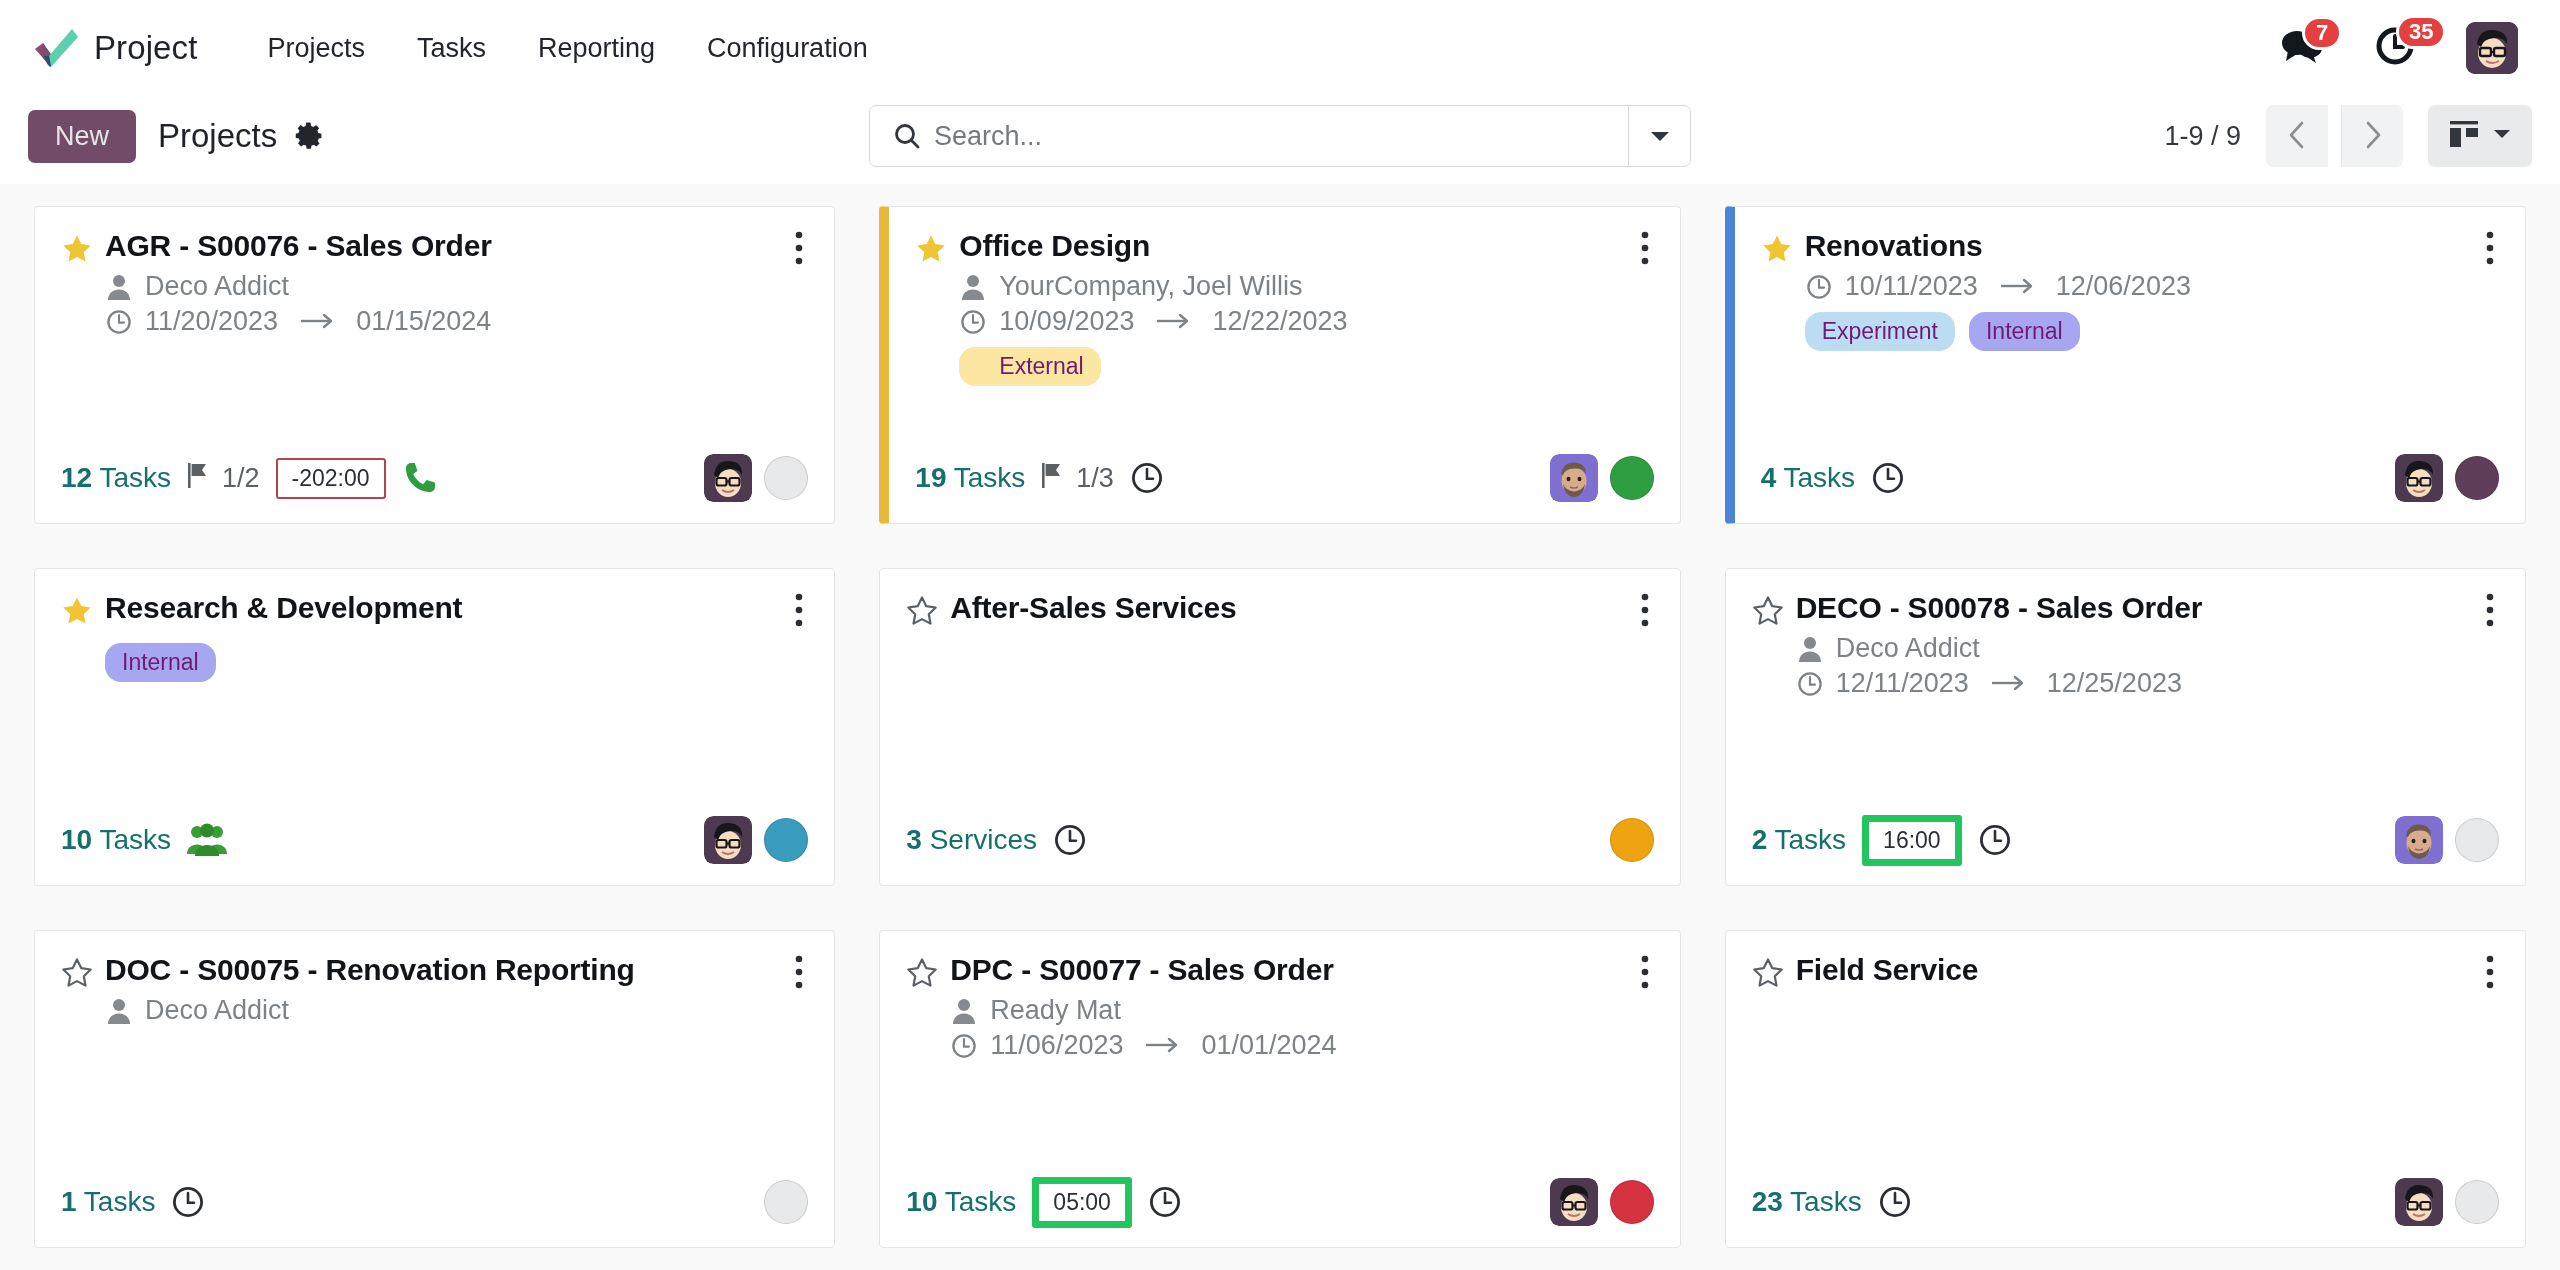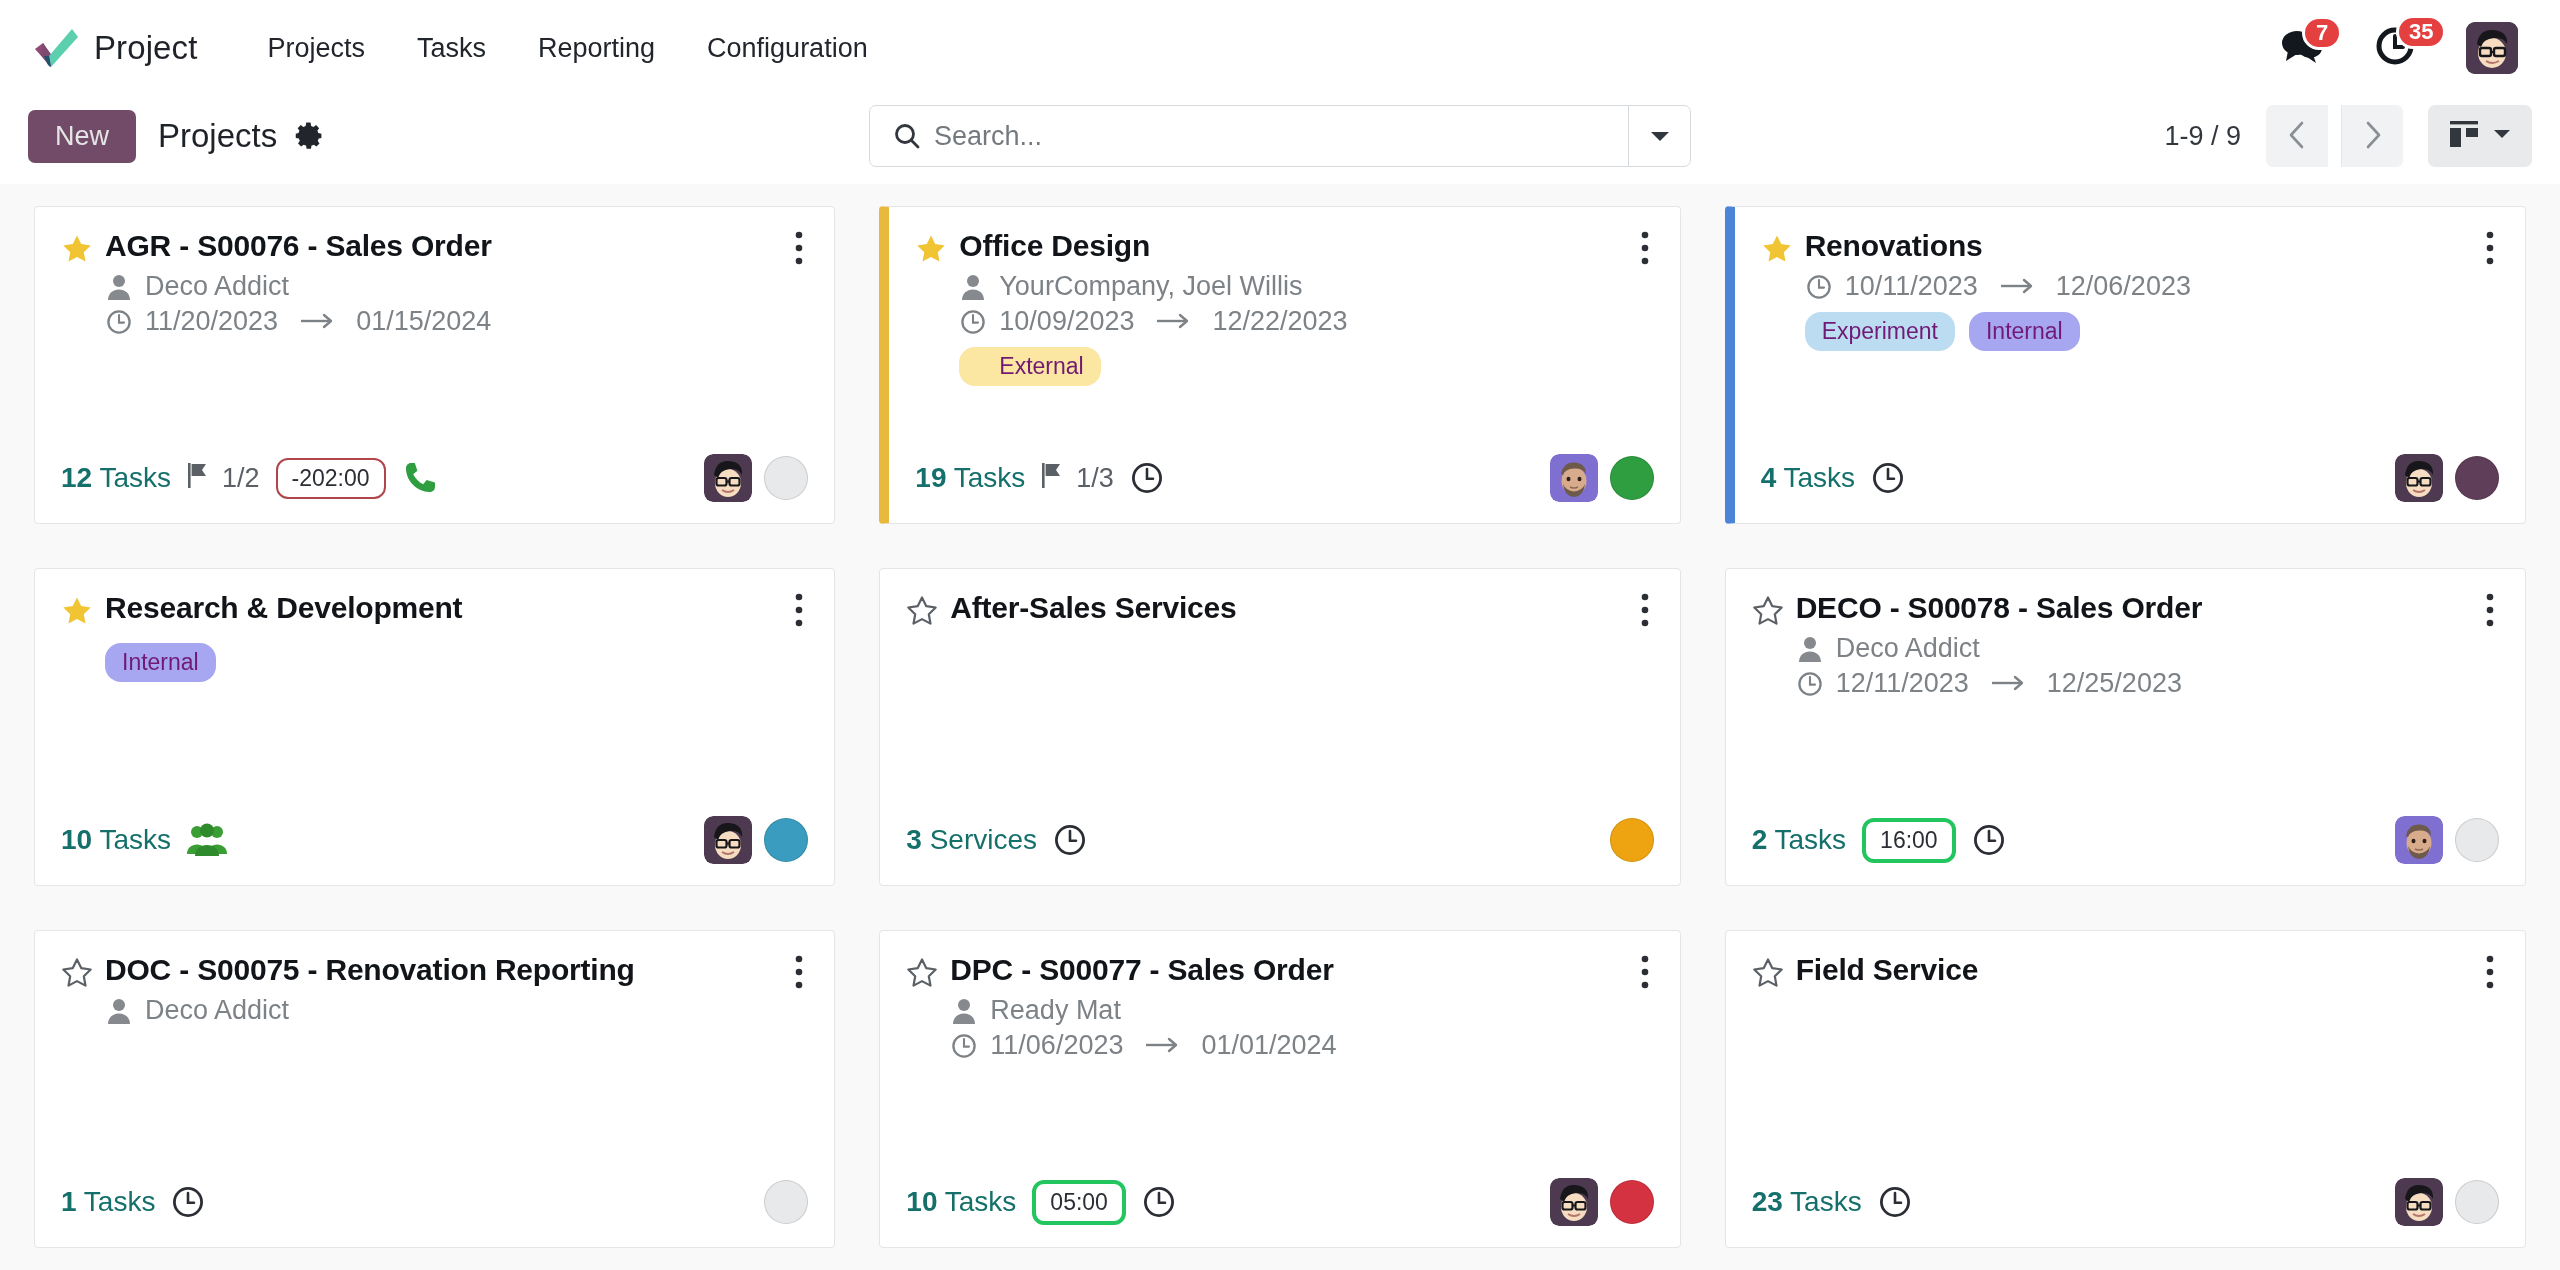--- a/index.html
+++ b/index.html
@@ -151,25 +151,25 @@
   .kcard-foot {
     display: flex; align-items: center; gap: 16px;
     margin-top: auto; min-height: 54px;
   }
   .task-count {
     font-size: 28px; color: #15706b; white-space: nowrap;
   }
   .task-count b { font-weight: 700; margin-top: 16px; }
   .flag-group { display: flex; align-items: center; gap: 9px; font-size: 27px; color: #5b6066; }
   .time-badge {
-    font-size: 23px; padding: 5px 14px; border-radius: 12px;
+    font-size: 23px; padding: 5px 14px; border-radius: 3px;
     background: #fff; white-space: nowrap; color: #2b2f35;
   }
   .time-badge.danger { border: 2px solid #b0464c; }
-  .time-badge.ok { border: 4px solid #22c55e; }
+  .time-badge.ok { border: 7px solid #22c55e; }
   .foot-icon { display: flex; align-items: center; cursor: pointer; }
   .foot-right { margin-left: auto; display: flex; align-items: center; gap: 12px; }
   .av {
     width: 48px; height: 48px; border-radius: 9px; overflow: hidden; flex: 0 0 auto;
   }
   .dot {
     width: 44px; height: 44px; border-radius: 50%; flex: 0 0 auto;
     border: 1px solid rgba(0,0,0,.12);
   }
 </style>

